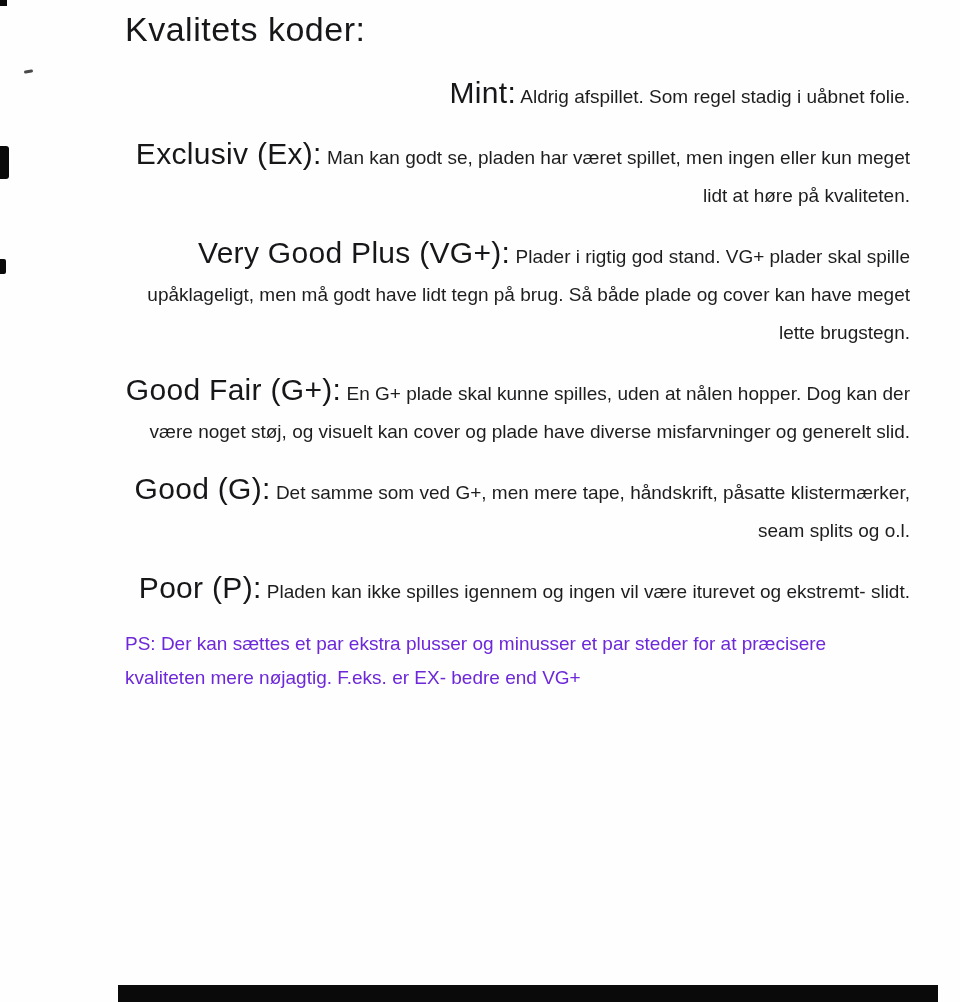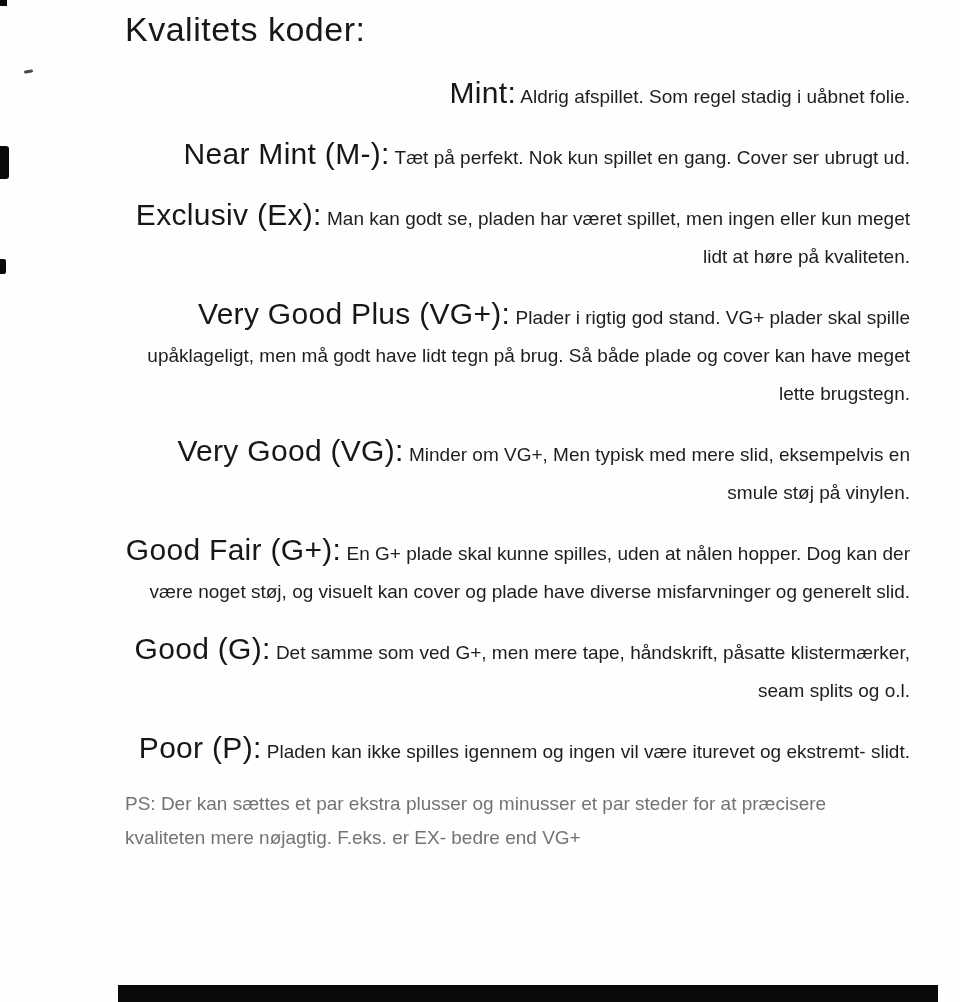--- a/index.html
+++ b/index.html
@@ -49,21 +49,21 @@
     line-height: 38px;
     color: #1d1d1f;
   }
   .desc::before {
     content: " ";
   }
   p.ps-note {
     margin: 6px 0 0 0;
     font-size: 19px;
     line-height: 34px;
-    color: #737373;
+    color: #6d28d9;
   }
   
   .artifact {
     position: absolute;
     background: #0a0a0a;
   }
   #edge-mark-1 { left: 0px; top: 146px; width: 9px; height: 33px; border-radius: 0 3px 3px 0; }
   #edge-mark-2 { left: 0px; top: 259px; width: 6px; height: 15px; border-radius: 0 2px 2px 0; }
   #corner-mark { left: 0px; top: 0px; width: 7px; height: 6px; }
   #pen-dash { left: 24px; top: 70px; width: 9px; height: 3px; background: #4a4a4a; border-radius: 2px; transform: rotate(-8deg); }
@@ -71,27 +71,25 @@
 </style>
 </head>
 <body>
 
 <div class="page">
 
   <h1 class="doc-title">Kvalitets koder:</h1>
 
   <p class="entry"><span class="term">Mint:</span><span class="desc">Aldrig afspillet. Som regel stadig i uåbnet folie.</span></p>
 
-  <p class="entry"><span class="term">Near Mint (M-):</span><span class="desc">Tæt på perfekt. Nok kun spillet en gang. Cover ser ubrugt ud.</span></p>
 
   <p class="entry"><span class="term">Exclusiv (Ex):</span><span class="desc">Man kan godt se, pladen har været spillet, men ingen eller kun meget lidt at høre på kvaliteten.</span></p>
 
   <p class="entry"><span class="term">Very Good Plus (VG+):</span><span class="desc">Plader i rigtig god stand. VG+ plader skal spille upåklageligt, men må godt have lidt tegn på brug. Så både plade og cover kan have meget lette brugstegn.</span></p>
 
-  <p class="entry"><span class="term">Very Good (VG):</span><span class="desc">Minder om VG+, Men typisk med mere slid, eksempelvis en smule støj på vinylen.</span></p>
 
   <p class="entry"><span class="term">Good Fair (G+):</span><span class="desc">En G+ plade skal kunne spilles, uden at nålen hopper. Dog kan der være noget støj, og visuelt kan cover og plade have diverse misfarvninger og generelt slid.</span></p>
 
   <p class="entry"><span class="term">Good (G):</span><span class="desc">Det samme som ved G+, men mere tape, håndskrift, påsatte klistermærker, seam splits og o.l.</span></p>
 
 
   <p class="entry"><span class="term">Poor (P):</span><span class="desc">Pladen kan ikke spilles igennem og ingen vil være iturevet og ekstremt- slidt.</span></p>
 
   <p class="ps-note">PS: Der kan sættes et par ekstra plusser og minusser et par steder for at præcisere kvaliteten mere nøjagtig. F.eks. er EX- bedre end VG+</p>
 

